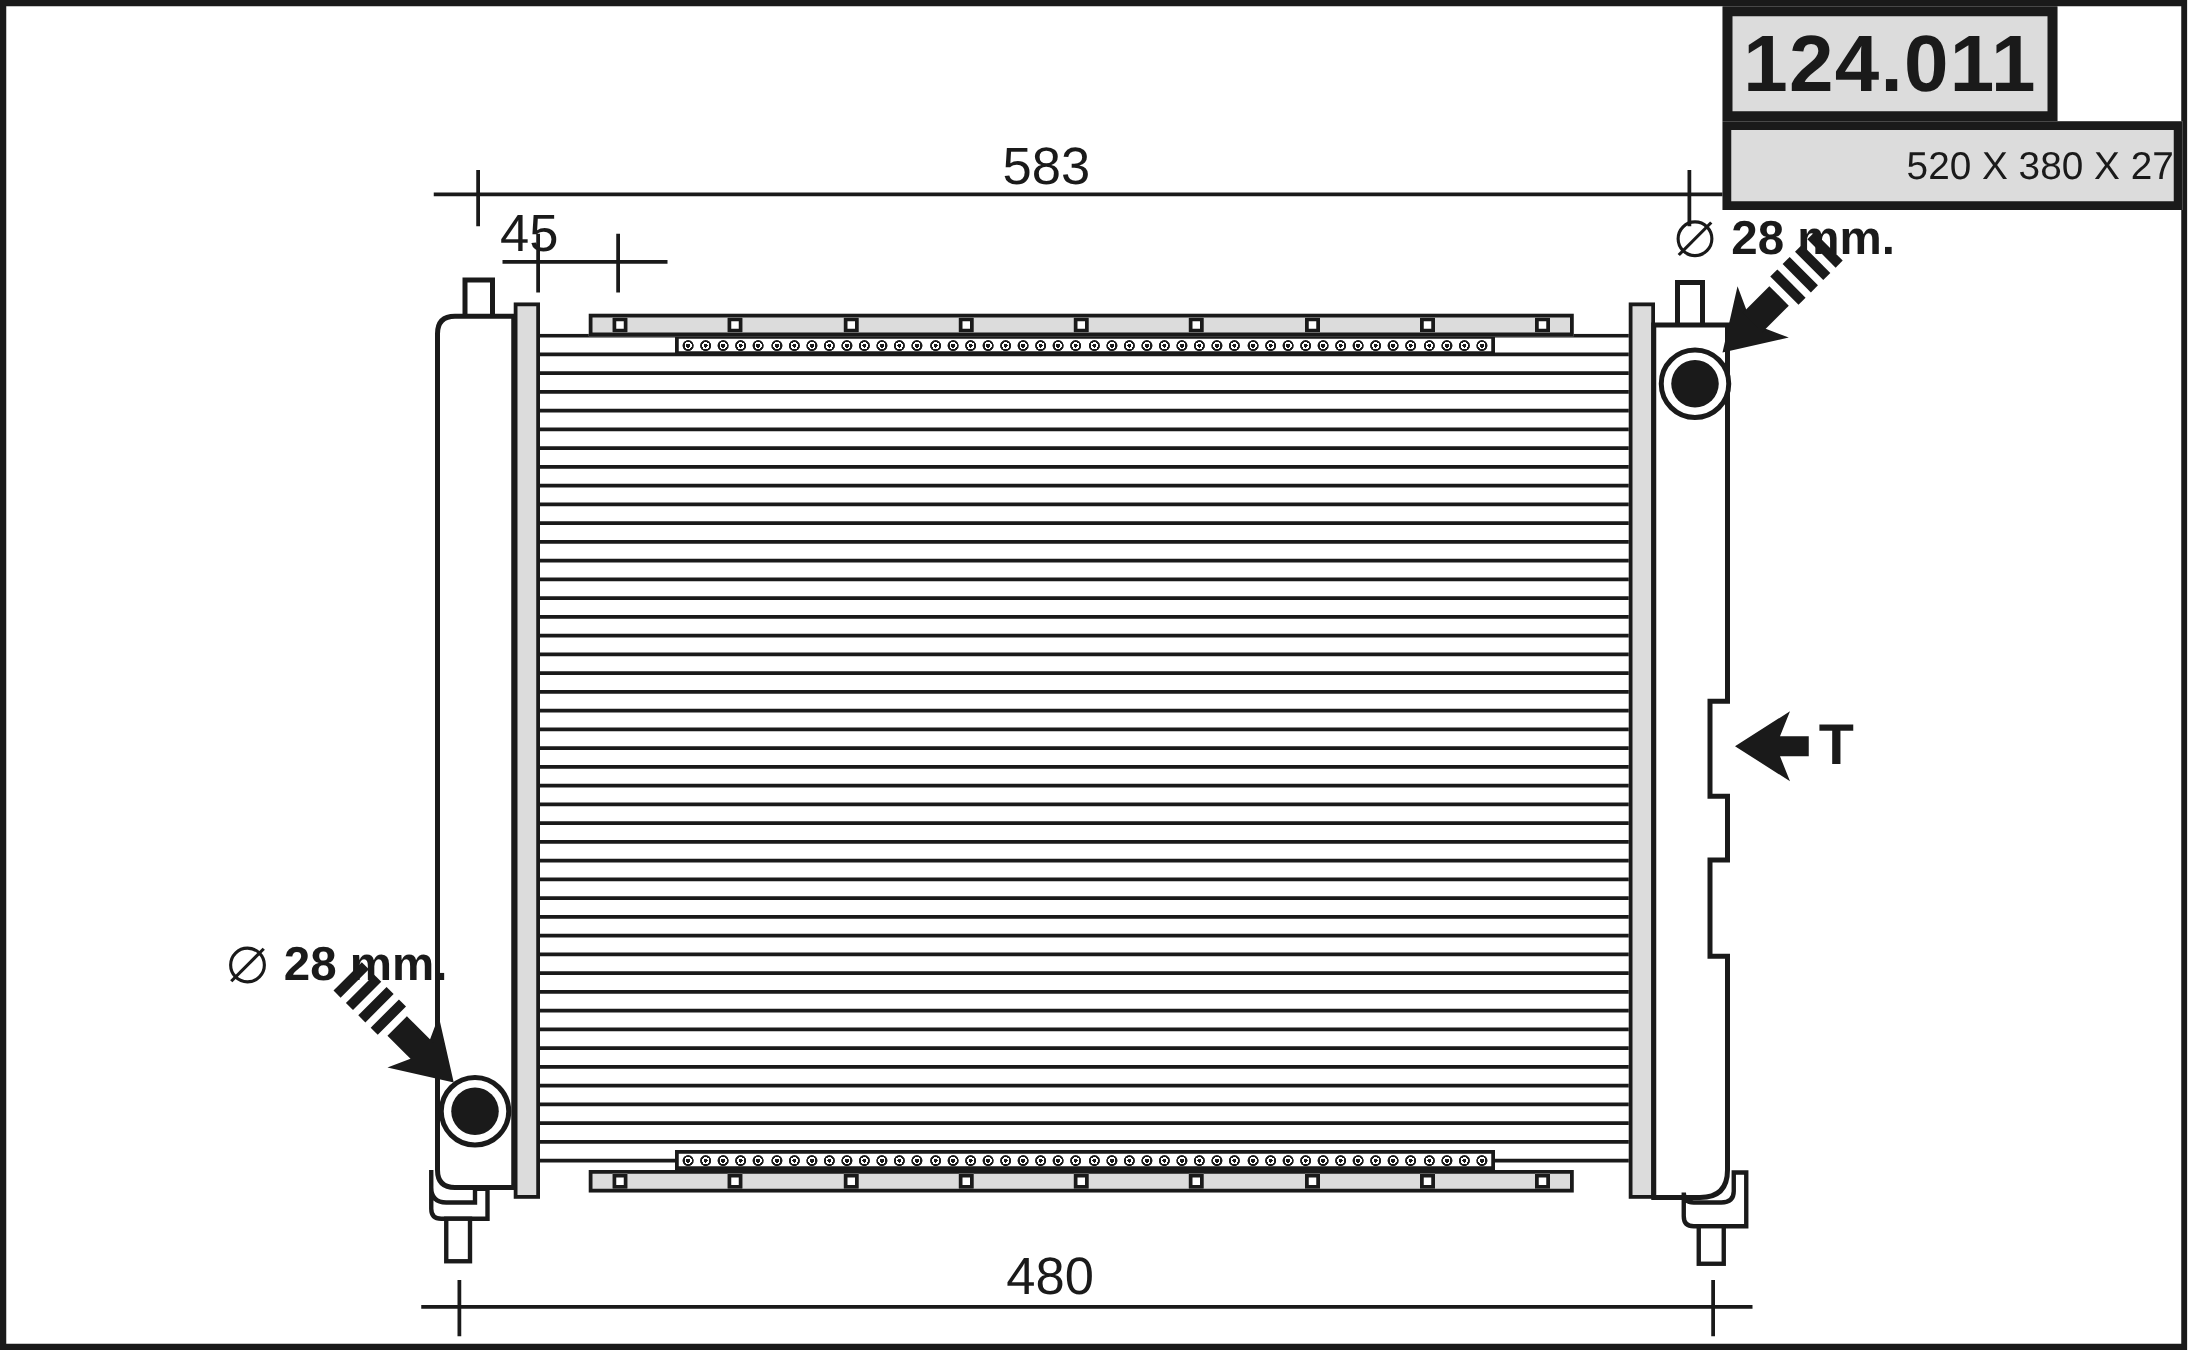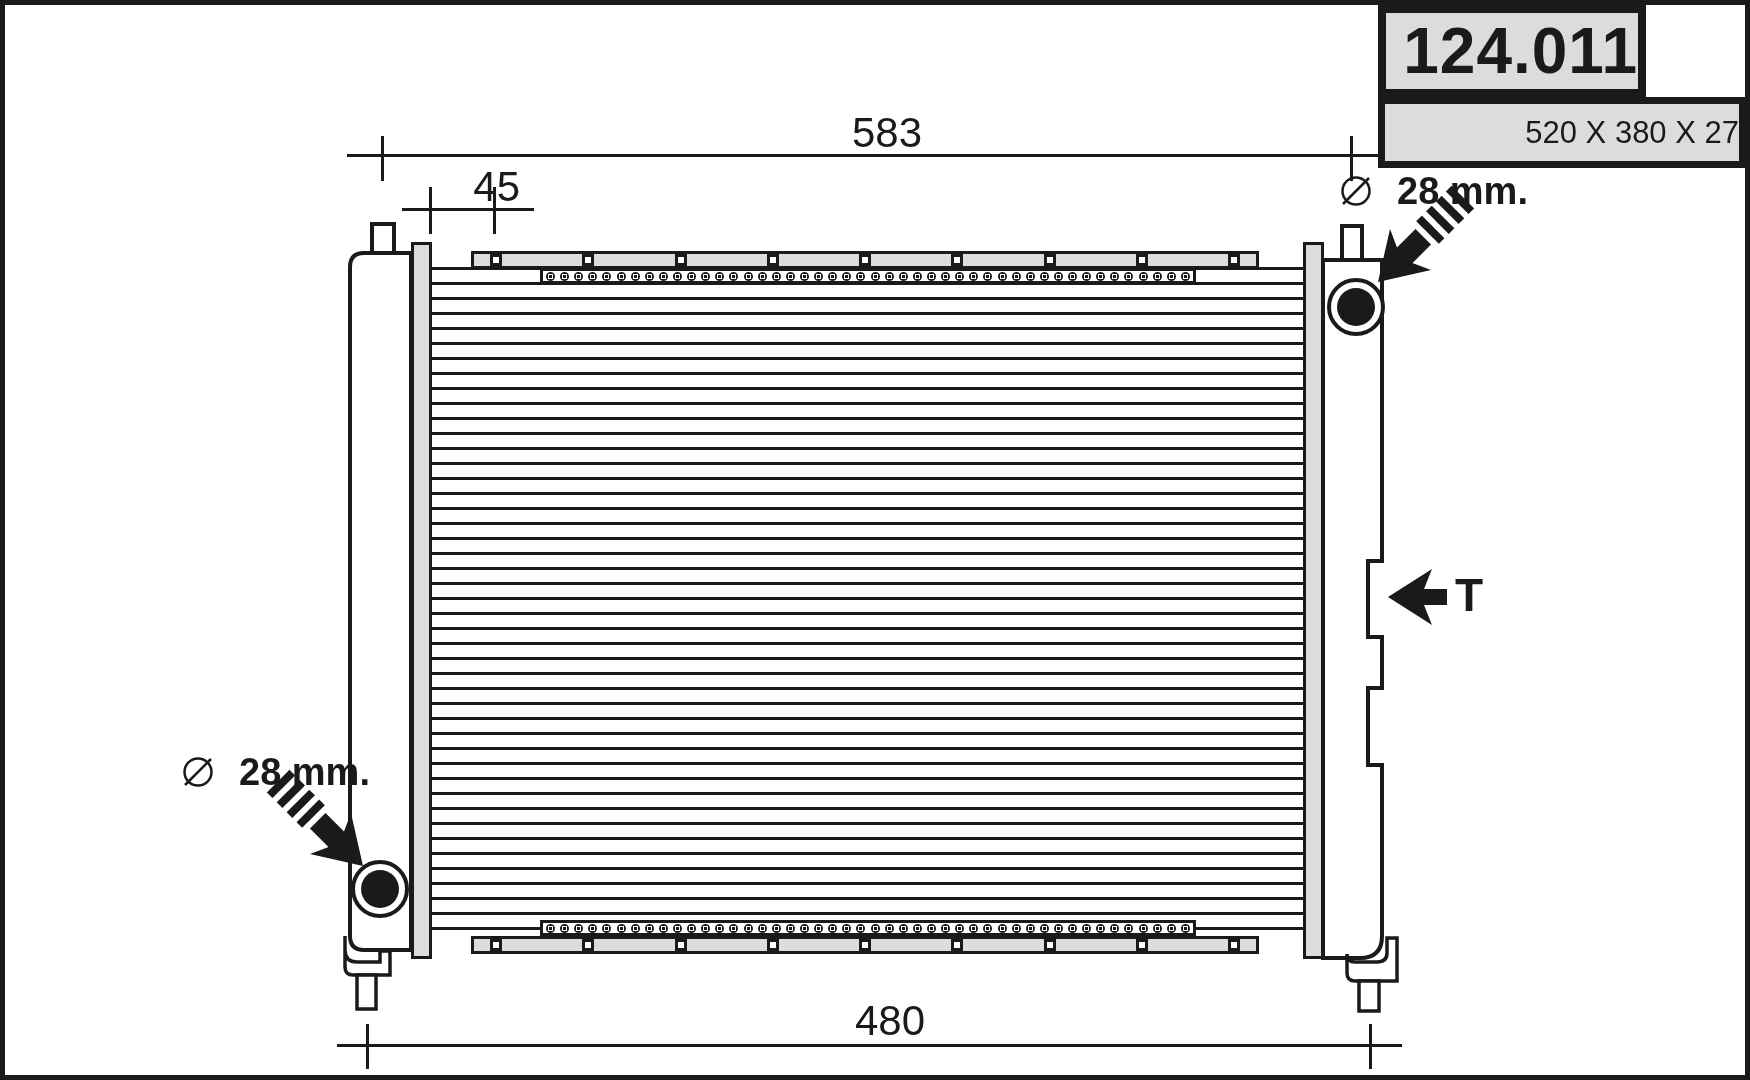--- a/index.html
+++ b/index.html
@@ -11,21 +11,21 @@
   .canvas{
     position:relative;width:1750px;height:1080px;background:var(--background,#fff);
     font-family:"Liberation Sans",sans-serif;color:var(--line,#1a1a1a);overflow:hidden;
   }
   .frame{position:absolute;inset:0;border:5px solid var(--line);box-sizing:border-box;}
 
   
   .pn-box{
     position:absolute;left:1378px;top:5px;width:268px;height:92px;box-sizing:border-box;
     background:var(--panel_gray);border:8px solid var(--line);
-    display:flex;align-items:center;justify-content:flex-end;
+    display:flex;align-items:center;justify-content:center;
     font-size:64px;font-weight:bold;letter-spacing:1px;
   }
   .size-box{
     position:absolute;left:1378px;top:97px;width:368px;height:71px;box-sizing:border-box;
     background:var(--panel_gray);border:7px solid var(--line);
     display:flex;align-items:center;justify-content:flex-end;
     font-size:31px;font-weight:normal;
   }
 
   
@@ -60,27 +60,27 @@
     background:radial-gradient(circle at 50% 50%,
       var(--line) 0 1.6px,#fff 1.6px 2.9px,var(--line) 2.9px 4.6px,transparent 4.6px);
   }
 
   .drawing{position:absolute;left:0;top:0;width:1750px;height:1080px;}
 
   
   .dl{position:absolute;height:3px;background:var(--line);}
   .dt{position:absolute;width:3px;background:var(--line);}
   .dim-label{
-    position:absolute;width:120px;text-align:right;
+    position:absolute;width:120px;text-align:left;
     font-size:42px;font-weight:normal;line-height:1;
   }
 
   
   .port-label{
-    position:absolute;display:flex;align-items:center;gap:22px;
+    position:absolute;display:flex;align-items:center;gap:10px;
     font-size:38px;font-weight:bold;line-height:1;
   }
   .dia-icon{flex:none;display:block;}
   .thermo-label{
     position:absolute;font-size:46px;font-weight:bold;line-height:1;
   }
 </style>
 </head>
 <body>
 

